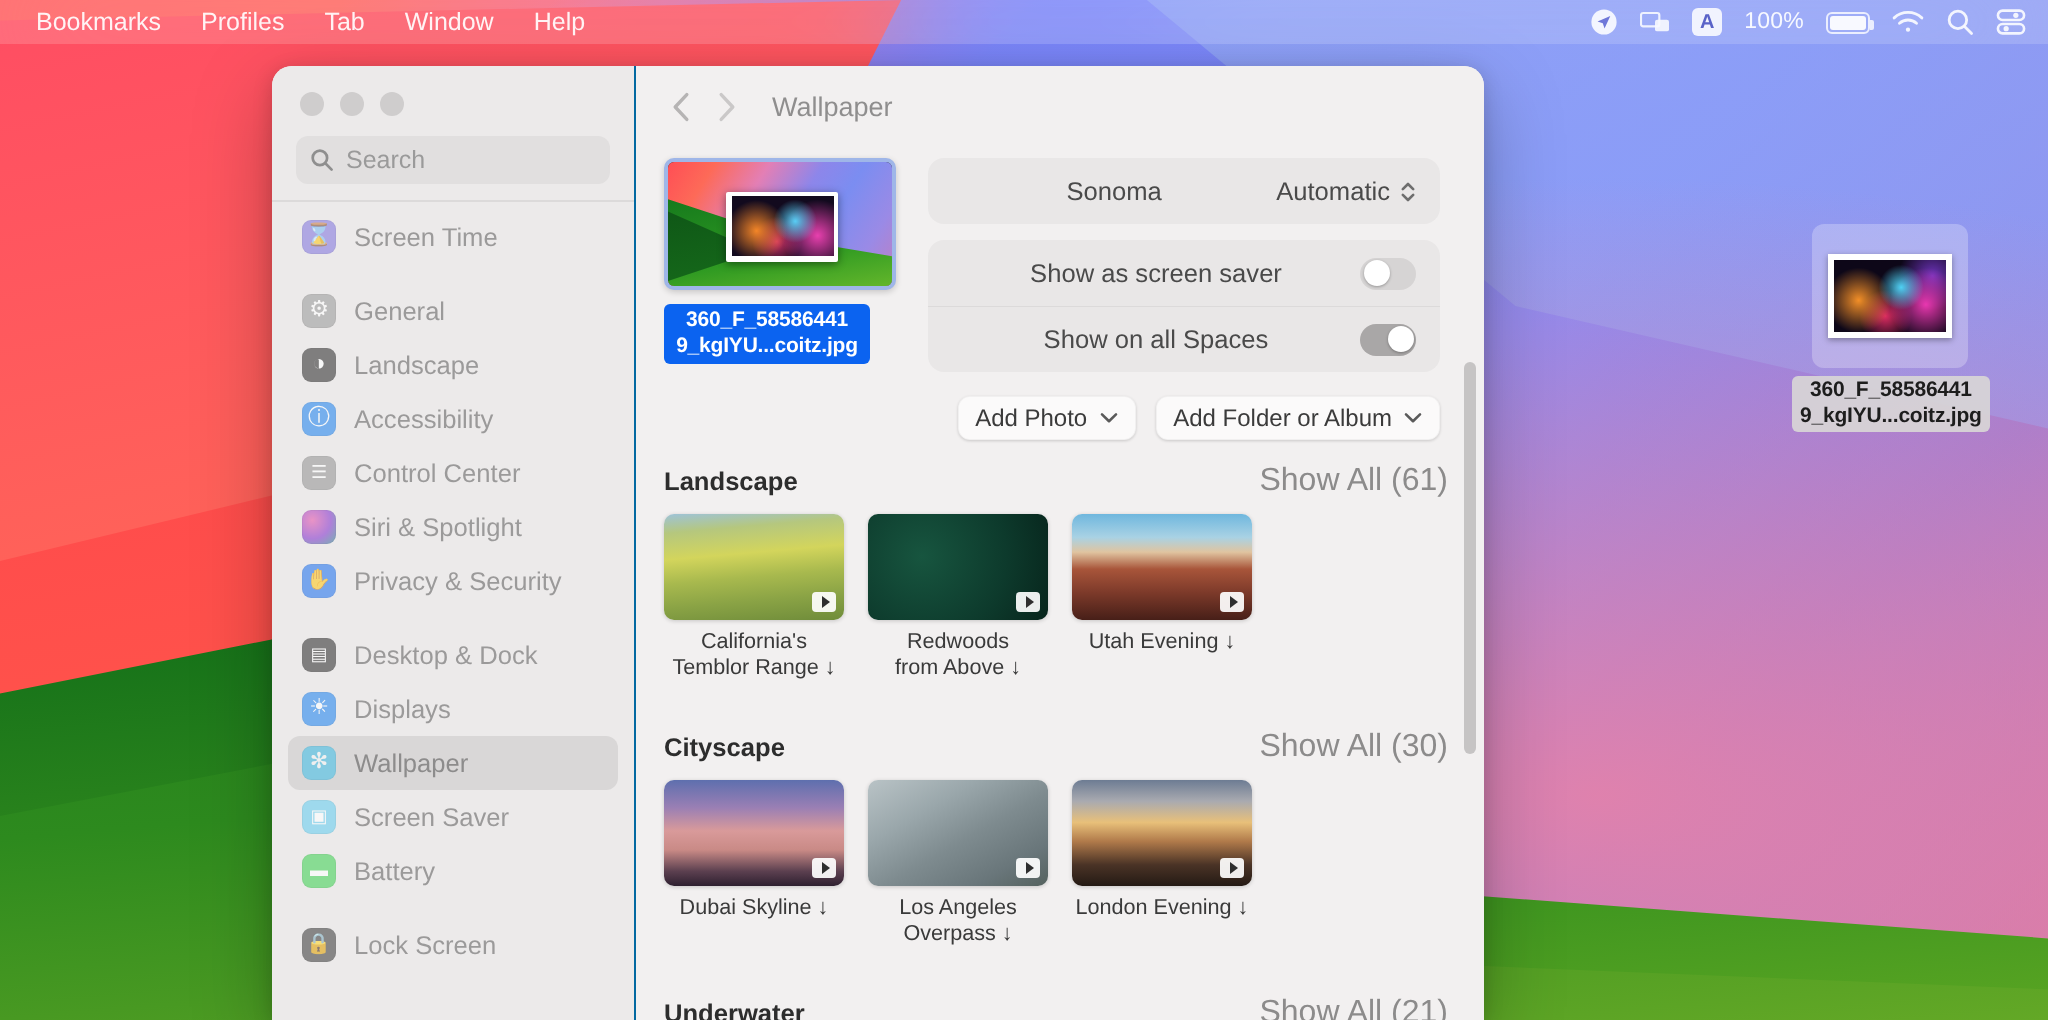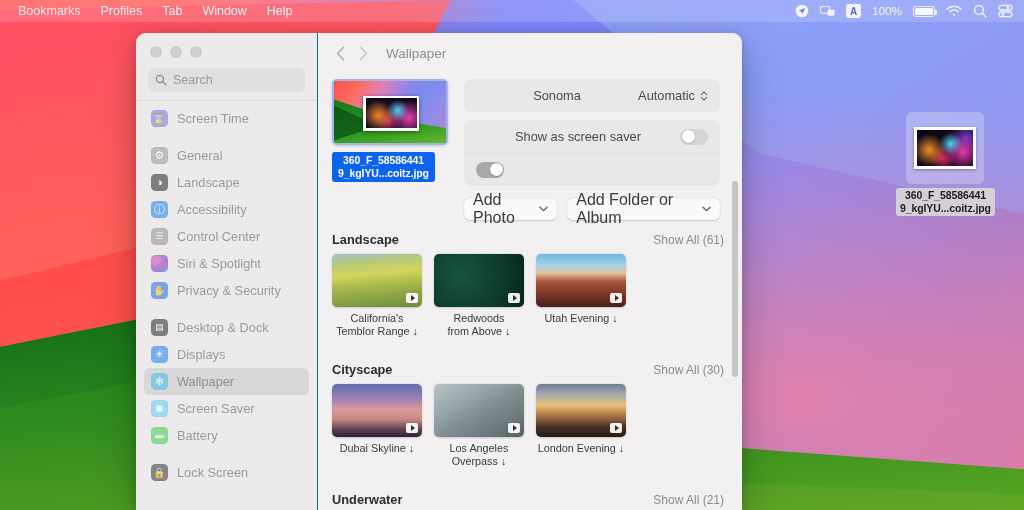--- a/index.html
+++ b/index.html
@@ -180,30 +180,30 @@
   .stepper { display:flex; flex-direction:column; gap:1px; color:#8a8a8a; line-height:5px; font-size:8px; }
 
   .toggle { width:28px; height:16px; border-radius:9px; background:#d6d4d4; position:relative; flex:0 0 28px; }
   .toggle .knob { position:absolute; top:1.5px; left:1.5px; width:13px;height:13px;border-radius:50%;background:#fff; box-shadow:0 .5px 1.5px rgba(0,0,0,.3); }
   .toggle.on { background:#a9a7a7; }
   .toggle.on .knob { left:13.5px; }
 
   .btn-row { display:flex; justify-content:flex-end; gap:10px; margin-top:12px; padding-right:0; }
   .pill-btn {
     background:#fbfafa; border-radius:6px; height:22px; padding:0 9px;
-    display:flex; align-items:center; gap:6px; font-size:16px; color:#3b3b3b;
+    display:flex; align-items:center; gap:6px; font-size:12px; color:#3b3b3b;
     box-shadow:0 .5px 1.5px rgba(0,0,0,.17), inset 0 0 0 .5px rgba(0,0,0,.04);
   }
   .chev { font-size:8px; color:#7a7a7a; }
 
   
   .gallery { margin-top:10px; padding:0 10px 0 14px; }
   .sec-head { display:flex; align-items:baseline; padding:0 8px 0 0; margin-bottom:7px;margin-top:12px; }
   .sec-title { font-size:12.8px; font-weight:700; color:#2d2d2d; }
-  .sec-showall { margin-left:auto; font-size:12px; color:#8c8b8b; }
+  .sec-showall { margin-left:auto; font-size:16px; color:#8c8b8b; }
   .tiles { display:flex; gap:12px; }
   .tile { width:90px; }
   .tile-img {
     width:90px; height:53px; border-radius:5px; position:relative; overflow:hidden;
     box-shadow:0 .5px 2px rgba(0,0,0,.18);
   }
   .play-badge {
     position:absolute; right:4px; bottom:4px; width:12px; height:10px;
     background:rgba(255,255,255,.92); border-radius:2px;
     display:flex; align-items:center; justify-content:center;
@@ -474,20 +474,21 @@
           </div>
 
           <div class="group-card" style="margin-top:8px">
             <div class="g-row">
               <span class="lbl">Show as screen saver</span>
               <span class="toggle">
                   <span class="knob"></span>
                 </span>
             </div>
             <div class="g-row">
+              <span class="lbl">Show on all Spaces</span>
               <span class="toggle on">
                   <span class="knob"></span>
                 </span>
             </div>
           </div>
 
           <div class="btn-row">
             <span class="pill-btn">
               <span>Add Photo</span>
               <span class="chev">

